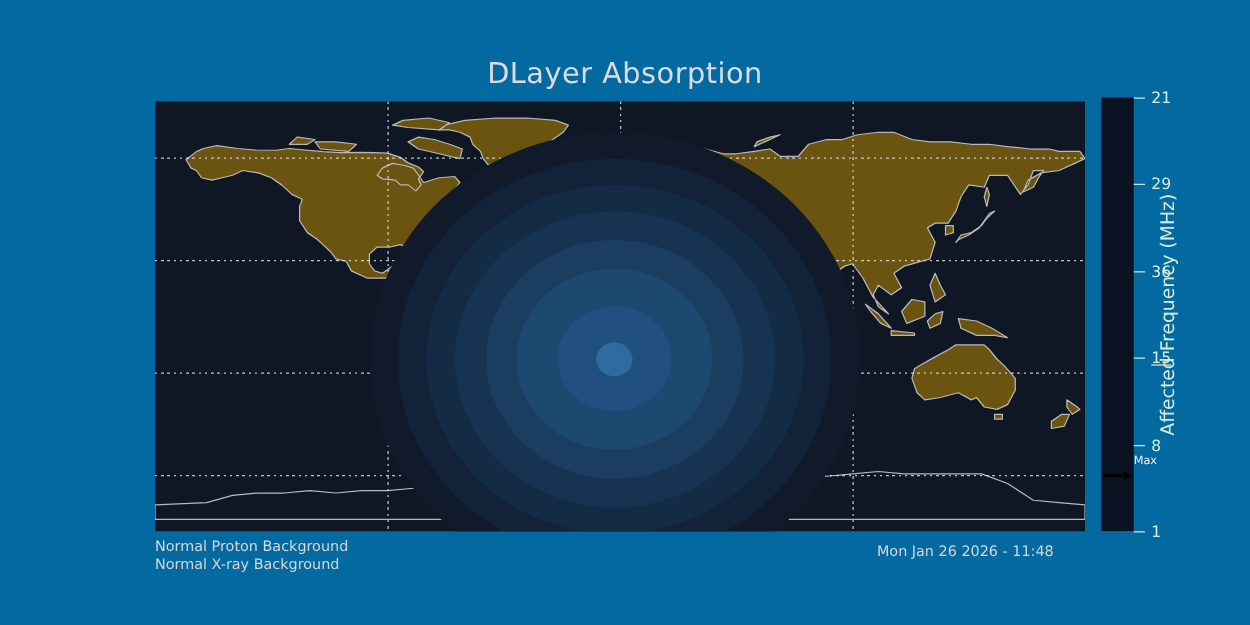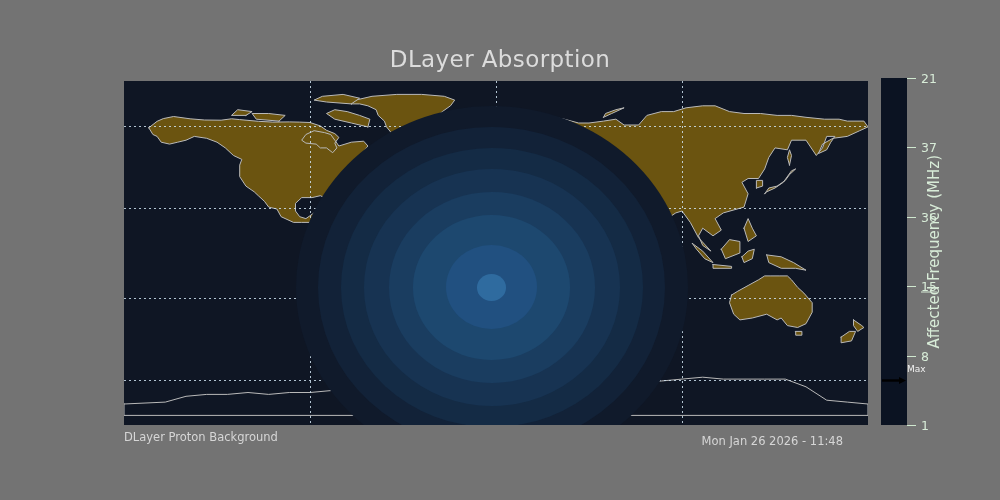--- a/index.html
+++ b/index.html
@@ -1,20 +1,20 @@
 <!DOCTYPE html>
 <html><head>
 <meta charset="utf-8">
 <style>
   html,body{margin:0;padding:0;background:#0d0d0d;}
   body{width:1000px;height:500px;overflow:hidden;
        font-family:"DejaVu Sans","Liberation Sans",sans-serif;
        color:#e8e8e8;position:relative;}
 
-  #page{position:absolute;inset:0;background:#737373;}
+  #page{position:absolute;inset:0;background:#0369a1;}
 
   
   #title{position:absolute;left:0;top:46px;width:1000px;text-align:center;
          font-size:23px;color:#dcdcdc;letter-spacing:.4px;}
 
   
   #map-wrap{position:absolute;left:124px;top:81px;width:744px;height:344px;
             background:#0f1624;overflow:hidden;}
   #map-svg{position:absolute;left:0;top:0;width:744px;height:344px;display:block;}
 
@@ -122,32 +122,33 @@
   <div id="cbar-ticks">
       <div class="cb-tick" style="position: absolute; left: 907px; top: 425px;"></div>
       <div class="cb-lab" style="position: absolute; left: 921px; top: 425px;">1</div>
       <div class="cb-tick" style="position: absolute; left: 907px; top: 356px;"></div>
       <div class="cb-lab" style="position: absolute; left: 921px; top: 356px;">8</div>
       <div class="cb-tick" style="position: absolute; left: 907px; top: 286px;"></div>
       <div class="cb-lab" style="position: absolute; left: 921px; top: 286px; text-decoration: underline;">15</div>
       <div class="cb-tick" style="position: absolute; left: 907px; top: 217px;"></div>
       <div class="cb-lab" style="position: absolute; left: 921px; top: 217px;">36</div>
       <div class="cb-tick" style="position: absolute; left: 907px; top: 147px;"></div>
-      <div class="cb-lab" style="position: absolute; left: 921px; top: 147px;">37</div>
+      <div class="cb-lab" style="position: absolute; left: 921px; top: 147px;">29</div>
       <div class="cb-tick" style="position: absolute; left: 907px; top: 78px;"></div>
       <div class="cb-lab" style="position: absolute; left: 921px; top: 78px;">21</div>
     </div>
 
   <div id="max-marker" style="top: 365.429px;">
     <div class="mx-label">Max</div>
     <svg class="mx-arrow" viewBox="0 0 24 7">
       <line x1="0" y1="3.5" x2="18" y2="3.5" stroke="#000" stroke-width="2.4"></line>
       <polygon points="17,0 24,3.5 17,7" fill="#000"></polygon>
     </svg>
   </div>
 
   <div id="cbar-title">
     <span>Affected Frequency (MHz)</span>
   </div>
 
-  <div class="note" id="note1">DLayer Proton Background</div>
+  <div class="note" id="note1">Normal Proton Background</div>
+  <div class="note" id="note2">Normal X-ray Background</div>
   <div id="stamp">Mon Jan 26 2026 - 11:48</div>
 </div>
 
 </body></html>

